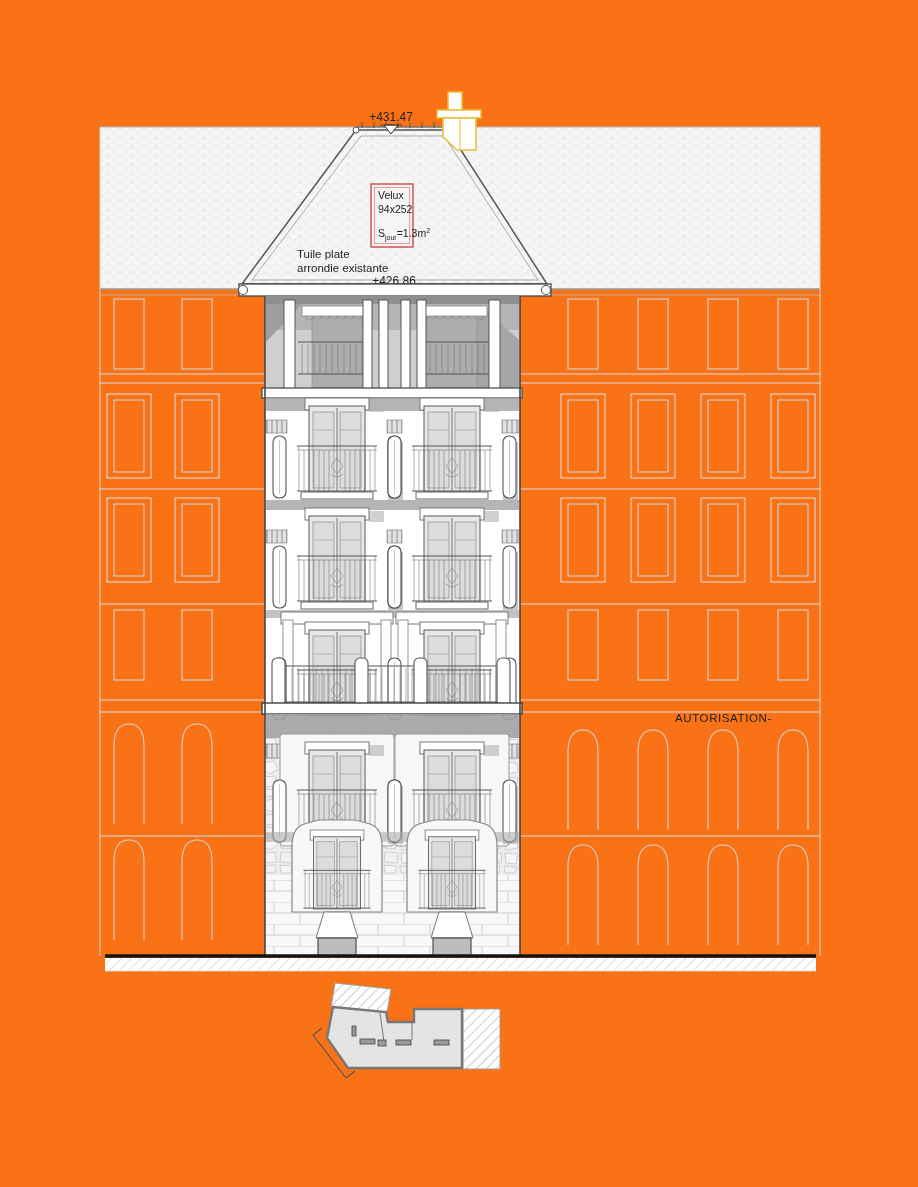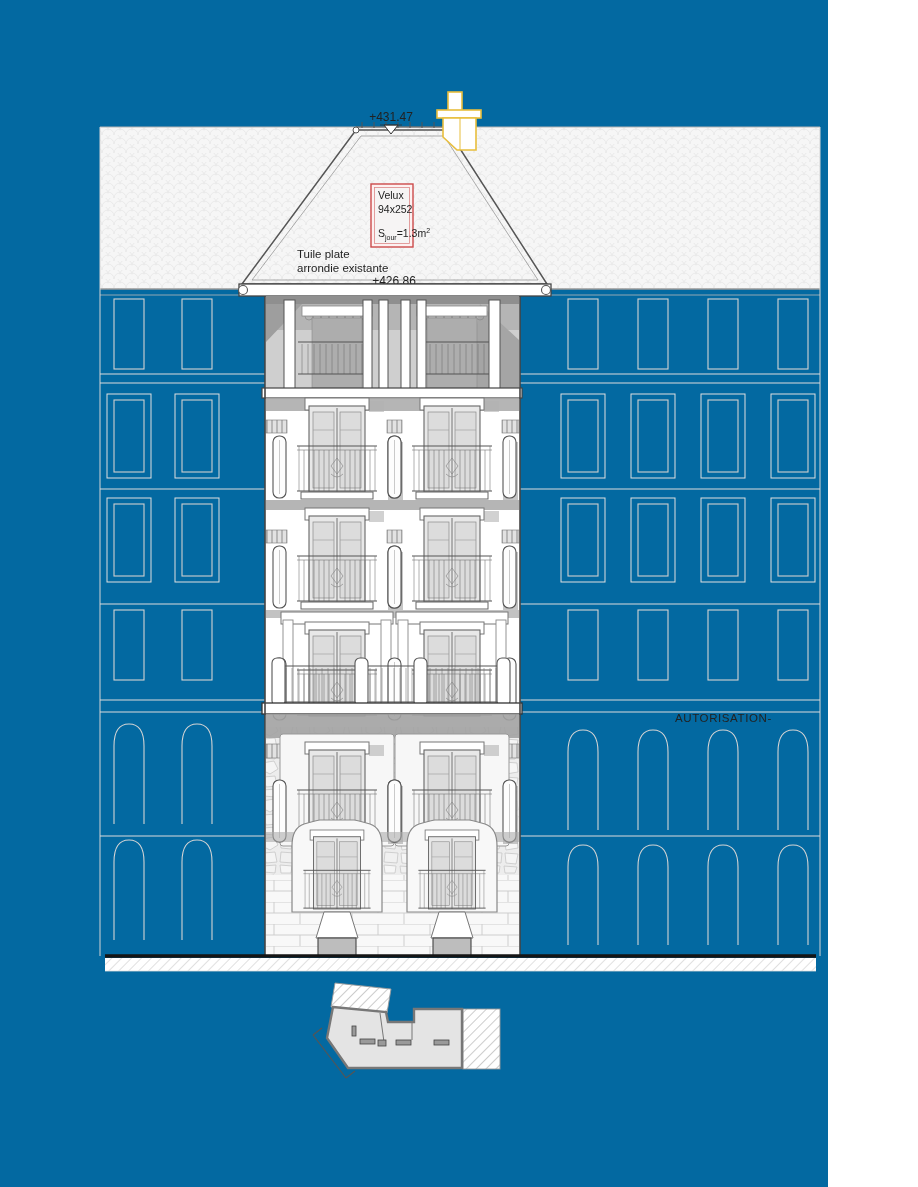--- a/index.html
+++ b/index.html
@@ -1,16 +1,16 @@
 <!DOCTYPE html>
 <html><head>
 <meta charset="utf-8">
 <style>
   html,body{margin:0;padding:0;background:#ffffff;}
-  .page{position:relative;width:828px;height:1187px;background:#0369a1;overflow:hidden;
+  .page{position:relative;width:918px;height:1187px;background:#f97316;overflow:hidden;
         font-family:"Liberation Sans", sans-serif;}
   svg{position:absolute;top:0;left:0;}
   text{font-family:"Liberation Sans", sans-serif;fill:#222;}
 </style>
 </head>
 <body>
 
 <div class="page">
 <svg width="918" height="1187" viewBox="0 0 918 1187">
   <defs>

